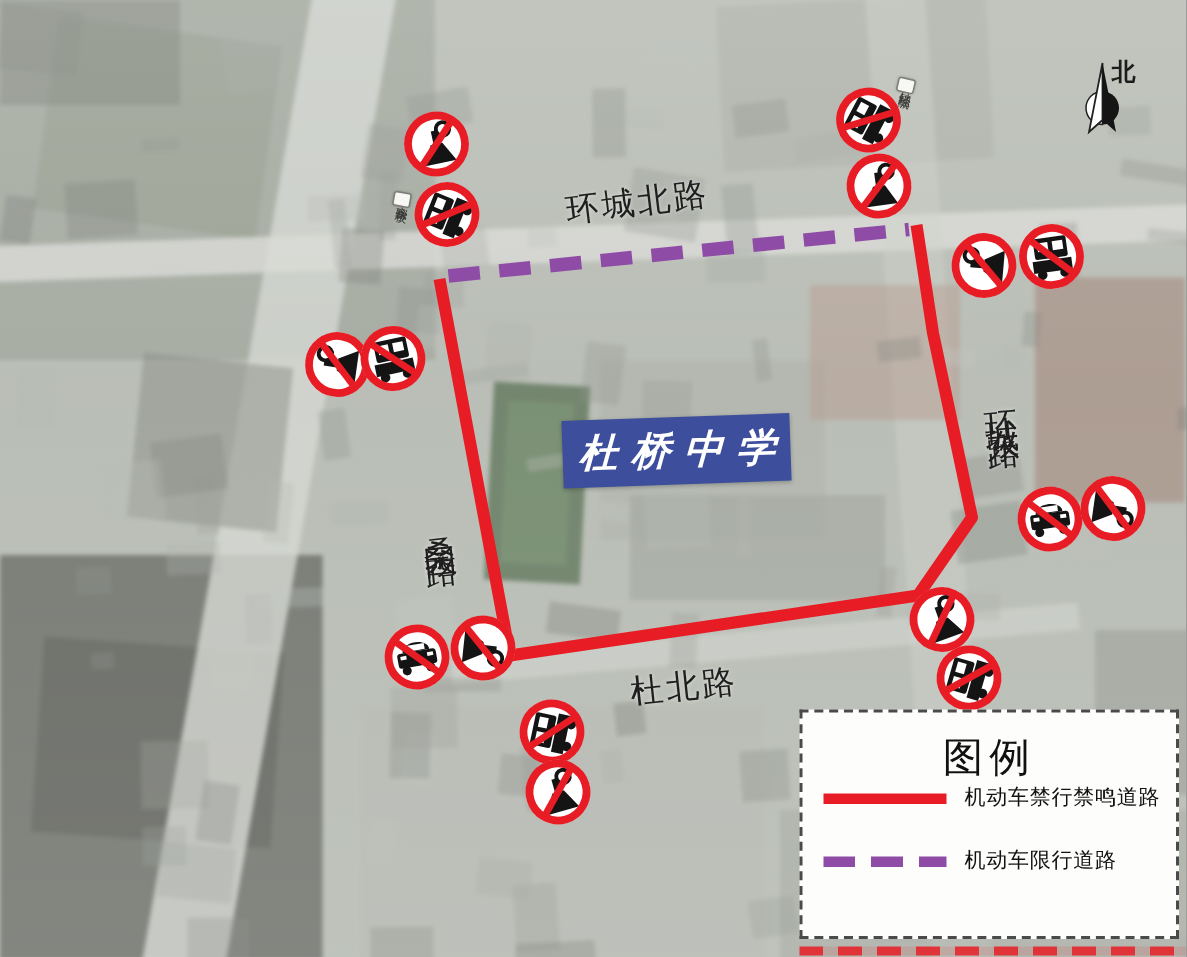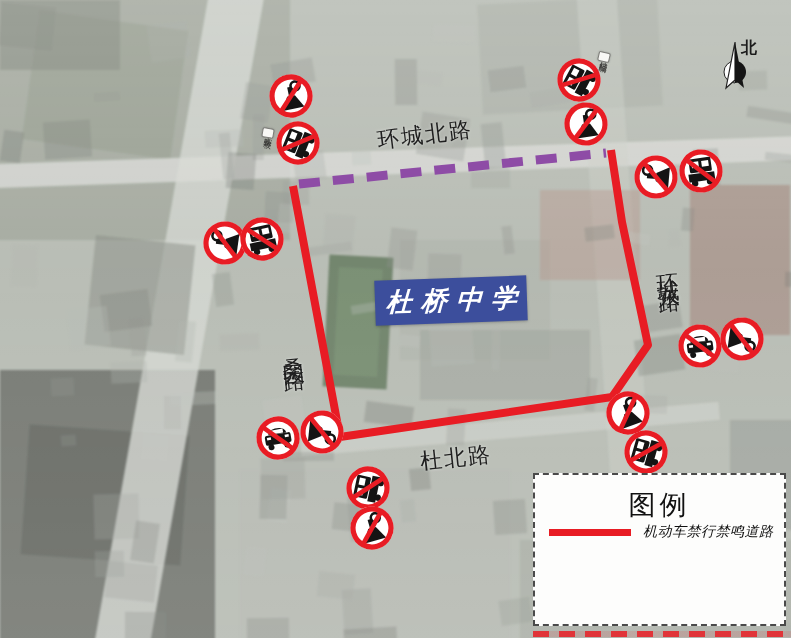--- a/index.html
+++ b/index.html
@@ -37,21 +37,21 @@
   .north-label{position:absolute;left:741px;top:38px;font-size:16px;color:#1c1c1c;font-weight:bold;}
   .legend{
     position:absolute;left:533px;top:473px;width:253px;height:153px;
     background:#fdfdfc;border:2px dashed #4a4a4a;box-sizing:border-box;
     padding:8px 0 0 0;
   }
   .legend-title{
     text-align:center;font-size:27px;color:#111;letter-spacing:4px;
     margin-top:4px;
   }
-  .legend-row{display:flex;align-items:center;margin:0 0 24px 14px;font-style:italic;}
+  .legend-row{display:flex;align-items:center;margin:0 0 24px 14px;}
   .legend-sample{width:82px;height:7px;margin-right:12px;flex:none;}
   .legend-sample.solid{background:var(--c);}
   .legend-sample.dashed{background:repeating-linear-gradient(90deg,var(--c) 0 21px,transparent 21px 32px);}
   .legend-label{font-size:14px;color:#111;letter-spacing:.5px;}
   .bottom-red-dash{
     position:absolute;left:533px;top:631px;width:258px;height:6px;
     background:repeating-linear-gradient(90deg,#e81c24 0 16px,rgba(232,28,36,.15) 16px 26px);
     opacity:.85;
   }
 </style>
@@ -326,16 +326,20 @@
   <div class="poi-tag" style="left:598px;top:52px;transform:rotate(13deg);">针织经编</div>
 
   <div class="north-label">北</div>
 
   <div class="legend">
     <div class="legend-title">图例</div>
     <div class="legend-row">
       <div class="legend-sample solid" id="legend-sample-0" style="--c: #e81c24;"></div>
       <span class="legend-label">机动车禁行禁鸣道路</span>
     </div>
+    <div class="legend-row">
+      <div class="legend-sample dashed" id="legend-sample-1" style="--c: #8e4ca6;"></div>
+      <span class="legend-label">机动车限行道路</span>
+    </div>
   </div>
 
   <div class="bottom-red-dash"></div>
 </div>
 
 </body></html>

